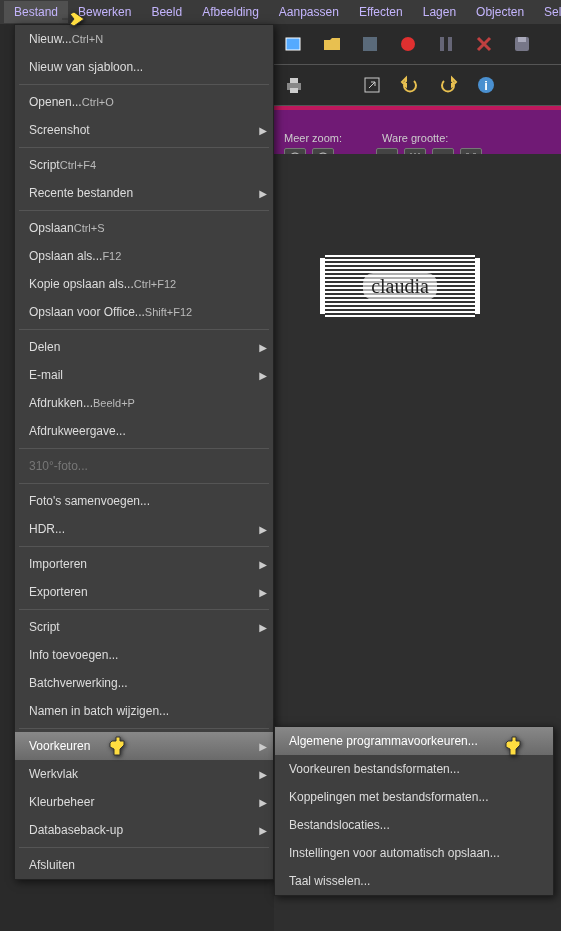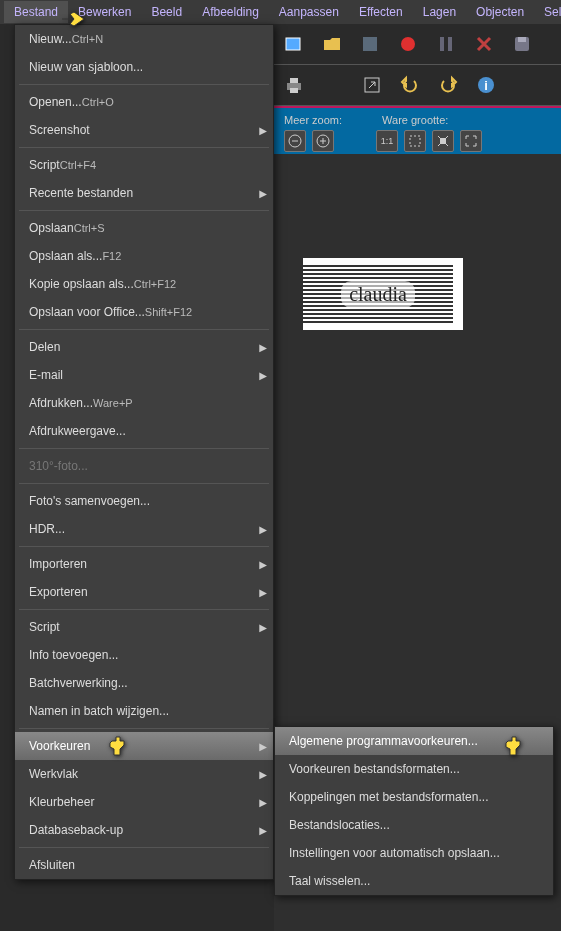--- a/index.html
+++ b/index.html
@@ -4,27 +4,27 @@
 <style>
 * { margin: 0; padding: 0; box-sizing: border-box; font-family: "Segoe UI", Tahoma, sans-serif; }
 body { background: #2a2a2a; width: 561px; height: 931px; overflow: hidden; position: relative; }
 
 .menubar { background: #3a3a3a; height: 24px; display: flex; align-items: center; padding: 0 4px; }
 .menubar-item { color: #c4b5fd; font-size: 12px; padding: 4px 10px; cursor: pointer; }
 .menubar-item.active { background: #505050; }
 .toolbar-row { display: flex; gap: 10px; align-items: center; padding: 6px; }
 .tool-btn { width: 28px; height: 28px; display: flex; align-items: center; justify-content: center; cursor: pointer; }
 
-.zoom-area { background: #0369a1; padding: 6px 10px; border-top: 2px solid #be185d; }
+.zoom-area { background: #701a75; padding: 22px 10px; border-top: 4px solid #be185d; }
 .zoom-labels { display: flex; gap: 40px; font-size: 11px; color: #ccc; margin-bottom: 4px; }
 .zoom-controls { display: flex; gap: 6px; align-items: center; }
 .zoom-btn { width: 22px; height: 22px; border: 1px solid #777; border-radius: 2px; background: #444; display: flex; align-items: center; justify-content: center; color: #ccc; cursor: pointer; }
 
 .canvas { background: #2f2f2f; flex: 1; position: relative; }
-.canvas-image { position: absolute; left: 303px; top: 258px; width: 160px; height: 72px; background: #fff; display: flex; align-items: center; }
+.canvas-image { position: absolute; left: 320px; top: 258px; width: 160px; height: 56px; background: #fff; display: flex; align-items: center; justify-content: center; }
 .canvas-image-inner { width: 150px; height: 62px; background: repeating-linear-gradient(#fff 0 2px, #333 2px 4px); display: flex; align-items: center; justify-content: center; }
 .canvas-logo { font-family: cursive; font-size: 20px; color: #222; background: rgba(255,255,255,0.6); padding: 2px 8px; border-radius: 10px; }
 
 .dropdown { position: absolute; left: 14px; top: 24px; width: 260px; background: #3f3f3f; border: 1px solid #222; box-shadow: 2px 2px 8px rgba(0,0,0,0.6); }
 .menu-item { display: flex; justify-content: flex-start; align-items: center; padding: 7px 14px; color: #ddd; font-size: 12px; cursor: pointer; position: relative; }
 .menu-item.disabled { color: #777; }
 .menu-item.highlighted { background: linear-gradient(#888, #6a6a6a); color: #fff; }
 .menu-item .shortcut { color: #bbb; font-size: 11px; }
 .menu-item .arrow { position: absolute; right: 6px; color: #ccc; font-size: 10px; }
 .menu-sep { height: 1px; background: #555; margin: 3px 4px; }
@@ -219,21 +219,21 @@
     <div class="menu-item">
       <span>Delen</span>
       <span class="arrow">▶</span>
     </div>
     <div class="menu-item">
       <span>E-mail</span>
       <span class="arrow">▶</span>
     </div>
     <div class="menu-item">
       <span>Afdrukken...</span>
-      <span class="shortcut">Ware+P</span>
+      <span class="shortcut">Beeld+P</span>
     </div>
     <div class="menu-item">
       <span>Afdrukweergave...</span>
     </div>
     <div class="menu-sep"></div>
     <div class="menu-item disabled">
       <span>310°-foto...</span>
     </div>
     <div class="menu-sep"></div>
     <div class="menu-item">

